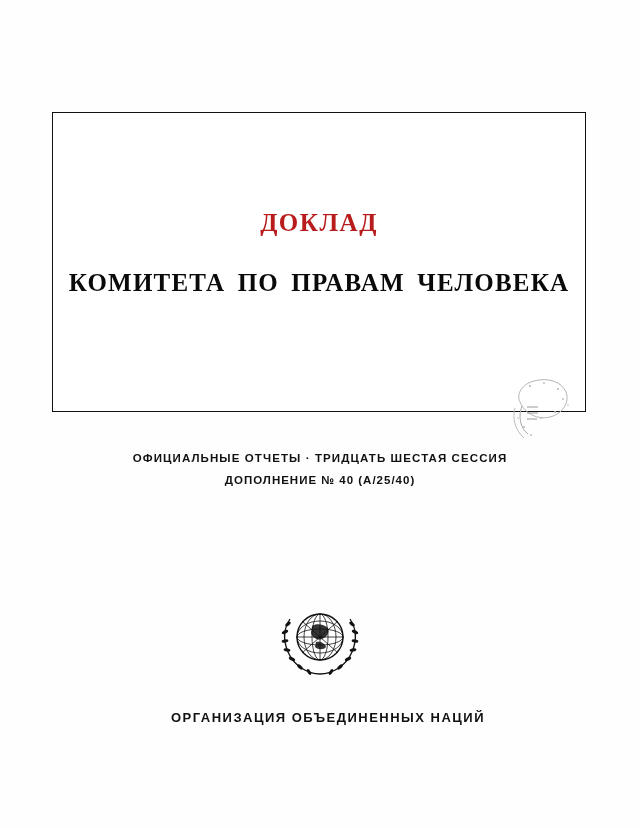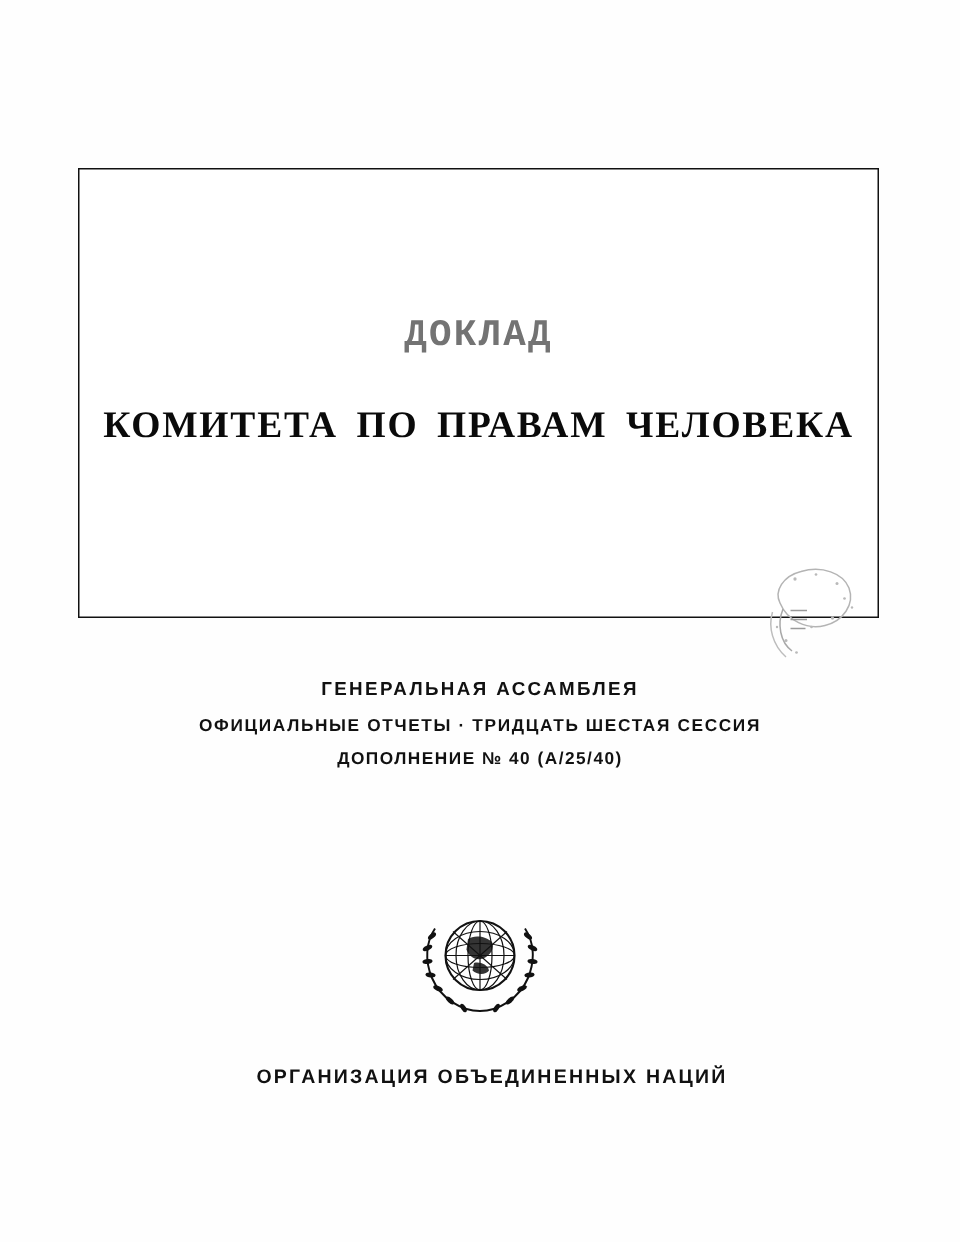--- a/index.html
+++ b/index.html
@@ -36,25 +36,25 @@
 
   .title-inner {
     position: absolute;
     left: 0;
     right: 0;
     top: 96px;
     text-align: center;
   }
 
   .title-line1 {
-    font-family: Liberation Mono, monospace;
+    font-family: Liberation Serif, serif;
     font-weight: bold;
     font-size: 25px;
     letter-spacing: 1.5px;
-    color: #737373;
+    color: #b91c1c;
   }
 
   .title-line2 {
     font-family: "Liberation Serif", serif;
     font-weight: bold;
     font-size: 25px;
     letter-spacing: 1.2px;
     color: #0a0a0a;
     word-spacing: 5px;
     margin-top: 32px;
@@ -155,21 +155,20 @@
         <circle cx="41" cy="46" r="0.9"></circle>
         <circle cx="24" cy="55" r="1"></circle>
         <circle cx="31" cy="63" r="0.9"></circle>
         <circle cx="18" cy="46" r="0.8"></circle>
         <circle cx="68" cy="33" r="0.8"></circle>
       </g>
     </svg>
   </div>
 
   <div class="imprint">
-    <div class="l1">ГЕНЕРАЛЬНАЯ АССАМБЛЕЯ</div>
     <div class="l2">ОФИЦИАЛЬНЫЕ ОТЧЕТЫ · ТРИДЦАТЬ ШЕСТАЯ СЕССИЯ</div>
     <div class="l3">ДОПОЛНЕНИЕ № 40 (A/25/40)</div>
   </div>
 
   <div class="emblem">
     <svg width="96" height="74" viewBox="0 0 96 74" xmlns="http://www.w3.org/2000/svg">
 
       <g stroke="#111" stroke-width="1.3" fill="none">
         <path d="M48 70 C36 70, 22 62, 16 48 C11 36, 12 24, 18 15"></path>
         <path d="M48 70 C60 70, 74 62, 80 48 C85 36, 84 24, 78 15"></path>

